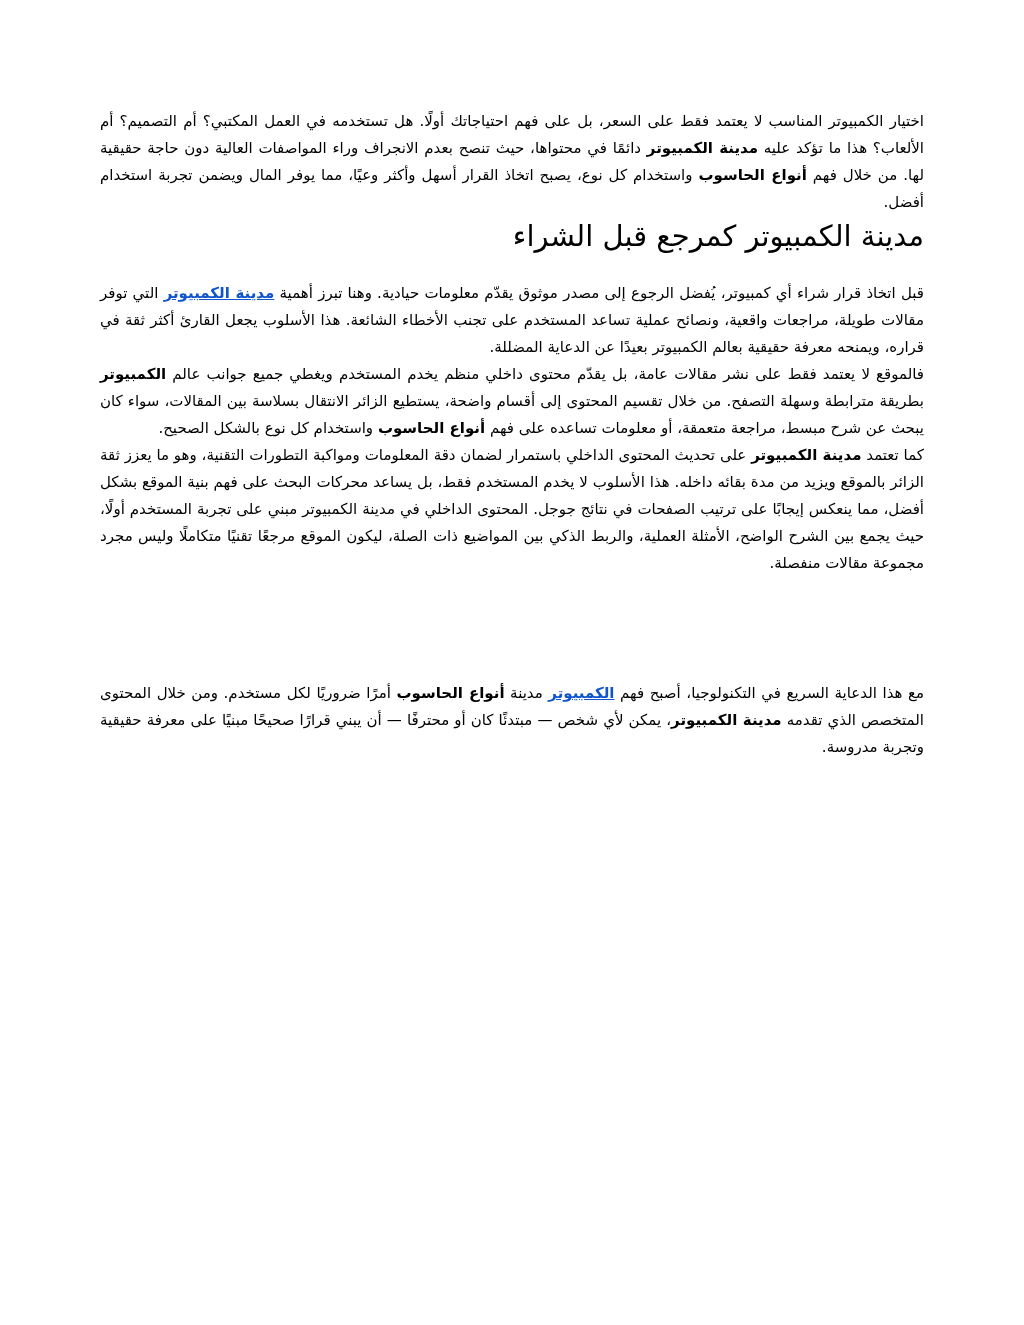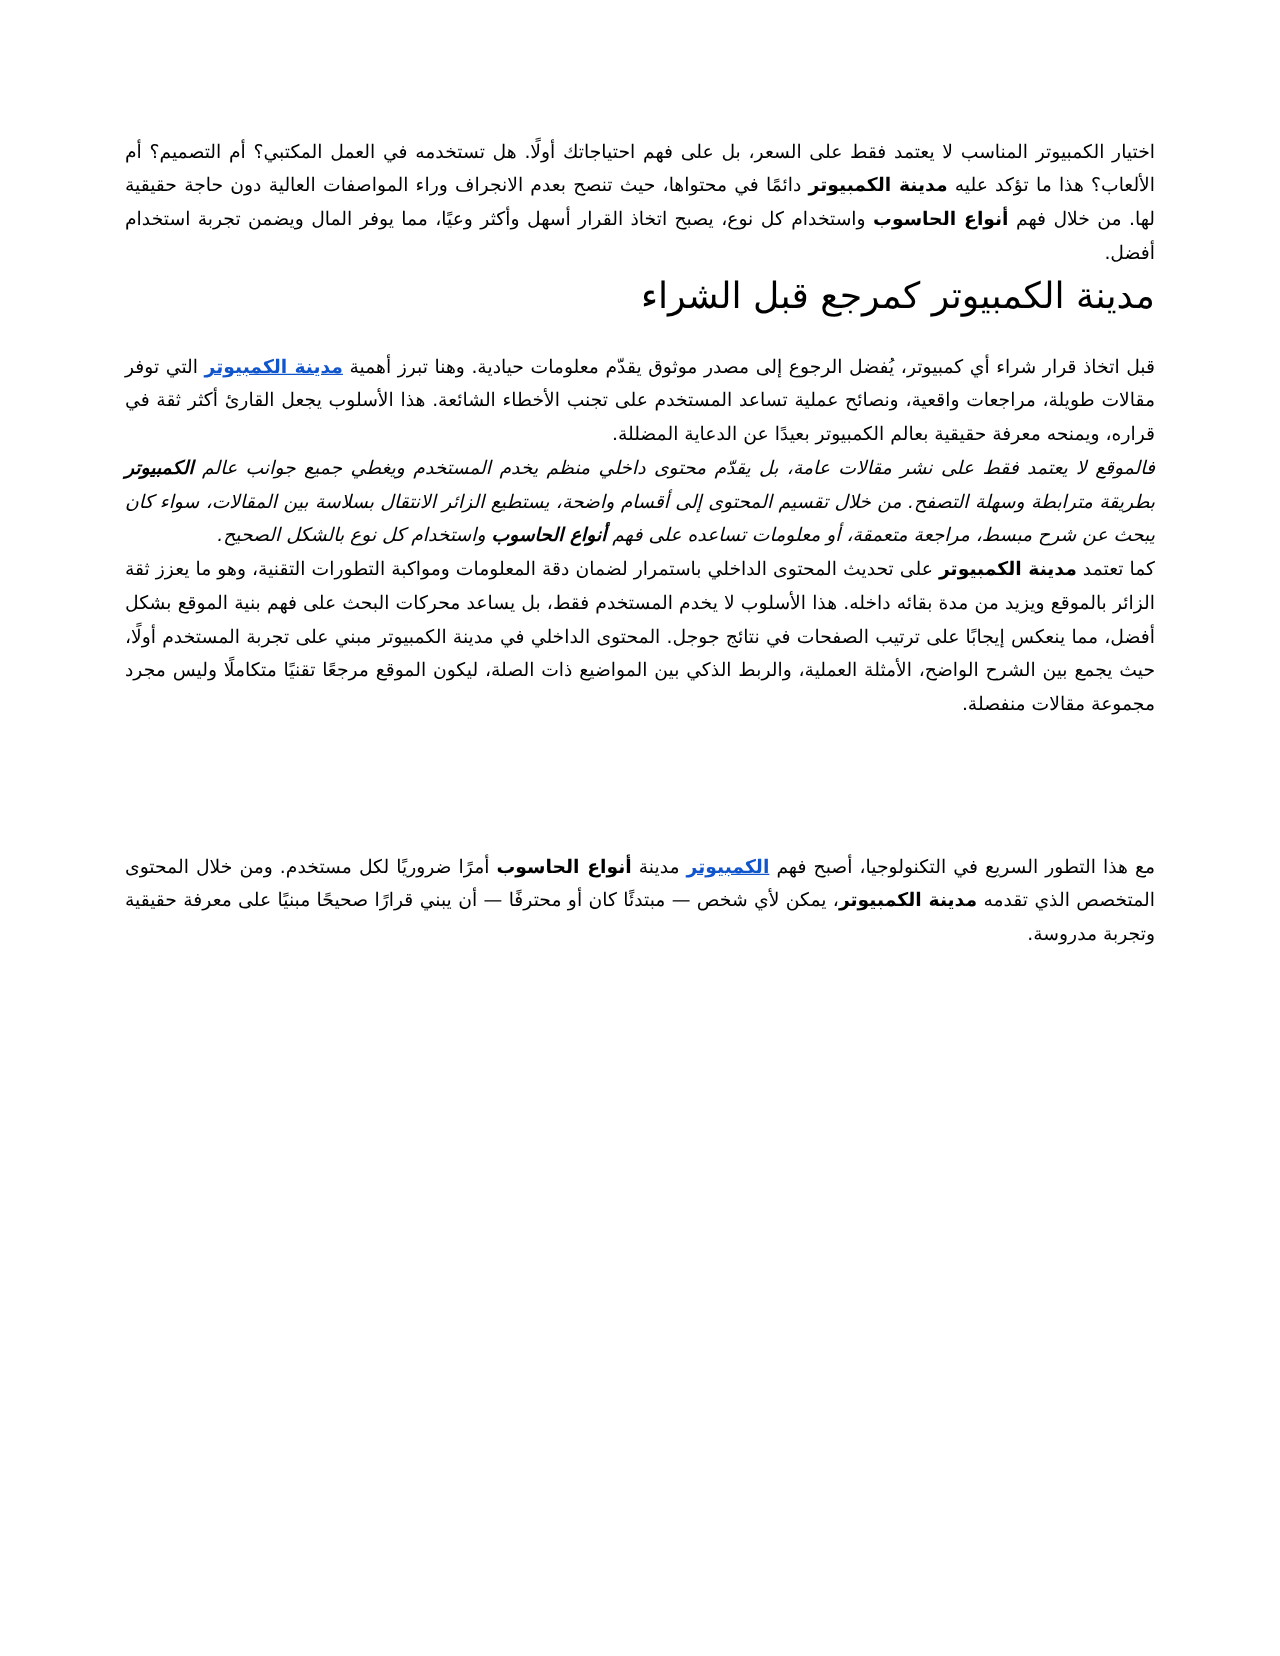--- a/index.html
+++ b/index.html
@@ -33,21 +33,21 @@
   .p-intro      { margin-bottom: 49px; }
   .section-heading {
     font-size: 29px;
     line-height: 40px;
     font-weight: normal;
     margin: 0 0 24px 0;
     text-align: right;
     color: #000000;
   }
   .p-reference  { margin-bottom: 35px; }
-  .p-structure  { margin-bottom: 9px; font-style: italic;  }
+  .p-structure  { margin-bottom: 9px;  }
   .p-updates    { margin-bottom: 0;    }
   .blank-gap    { height: 103px; }
   .run-bold { font-weight: bold; }
   a.doc-link {
     color: #1155cc;
     font-weight: bold;
     text-decoration: underline;
     cursor: pointer;
   }
 </style>
@@ -70,16 +70,16 @@
     <span>فالموقع لا يعتمد فقط على نشر مقالات عامة، بل يقدّم محتوى داخلي منظم يخدم المستخدم ويغطي جميع جوانب عالم </span><span class="run-bold">الكمبيوتر</span><span> بطريقة مترابطة وسهلة التصفح. من خلال تقسيم المحتوى إلى أقسام واضحة، يستطيع الزائر الانتقال بسلاسة بين المقالات، سواء كان يبحث عن شرح مبسط، مراجعة متعمقة، أو معلومات تساعده على فهم </span><span class="run-bold">أنواع الحاسوب</span><span> واستخدام كل نوع بالشكل الصحيح.</span>
   </p>
 
   <p class="p-updates">
     <span>كما تعتمد </span><span class="run-bold">مدينة الكمبيوتر</span><span> على تحديث المحتوى الداخلي باستمرار لضمان دقة المعلومات ومواكبة التطورات التقنية، وهو ما يعزز ثقة الزائر بالموقع ويزيد من مدة بقائه داخله. هذا الأسلوب لا يخدم المستخدم فقط، بل يساعد محركات البحث على فهم بنية الموقع بشكل أفضل، مما ينعكس إيجابًا على ترتيب الصفحات في نتائج جوجل. المحتوى الداخلي في مدينة الكمبيوتر مبني على تجربة المستخدم أولًا، حيث يجمع بين الشرح الواضح، الأمثلة العملية، والربط الذكي بين المواضيع ذات الصلة، ليكون الموقع مرجعًا تقنيًا متكاملًا وليس مجرد مجموعة مقالات منفصلة.</span>
   </p>
 
   <div class="blank-gap"></div>
 
   <p class="p-conclusion">
-    <span>مع هذا التطور السريع في التكنولوجيا، أصبح فهم </span><a class="doc-link">الكمبيوتر</a><span> مدينة </span><span class="run-bold">أنواع الحاسوب</span><span> أمرًا ضروريًا لكل مستخدم. ومن خلال المحتوى المتخصص الذي تقدمه </span><span class="run-bold">مدينة الكمبيوتر</span><span>، يمكن لأي شخص — مبتدئًا كان أو محترفًا — أن يبني قرارًا صحيحًا مبنيًا على معرفة حقيقية وتجربة مدروسة.</span>
+    <span>مع هذا الدعاية السريع في التكنولوجيا، أصبح فهم </span><a class="doc-link">الكمبيوتر</a><span> مدينة </span><span class="run-bold">أنواع الحاسوب</span><span> أمرًا ضروريًا لكل مستخدم. ومن خلال المحتوى المتخصص الذي تقدمه </span><span class="run-bold">مدينة الكمبيوتر</span><span>، يمكن لأي شخص — مبتدئًا كان أو محترفًا — أن يبني قرارًا صحيحًا مبنيًا على معرفة حقيقية وتجربة مدروسة.</span>
   </p>
 
 </div>
 
 </body></html>

